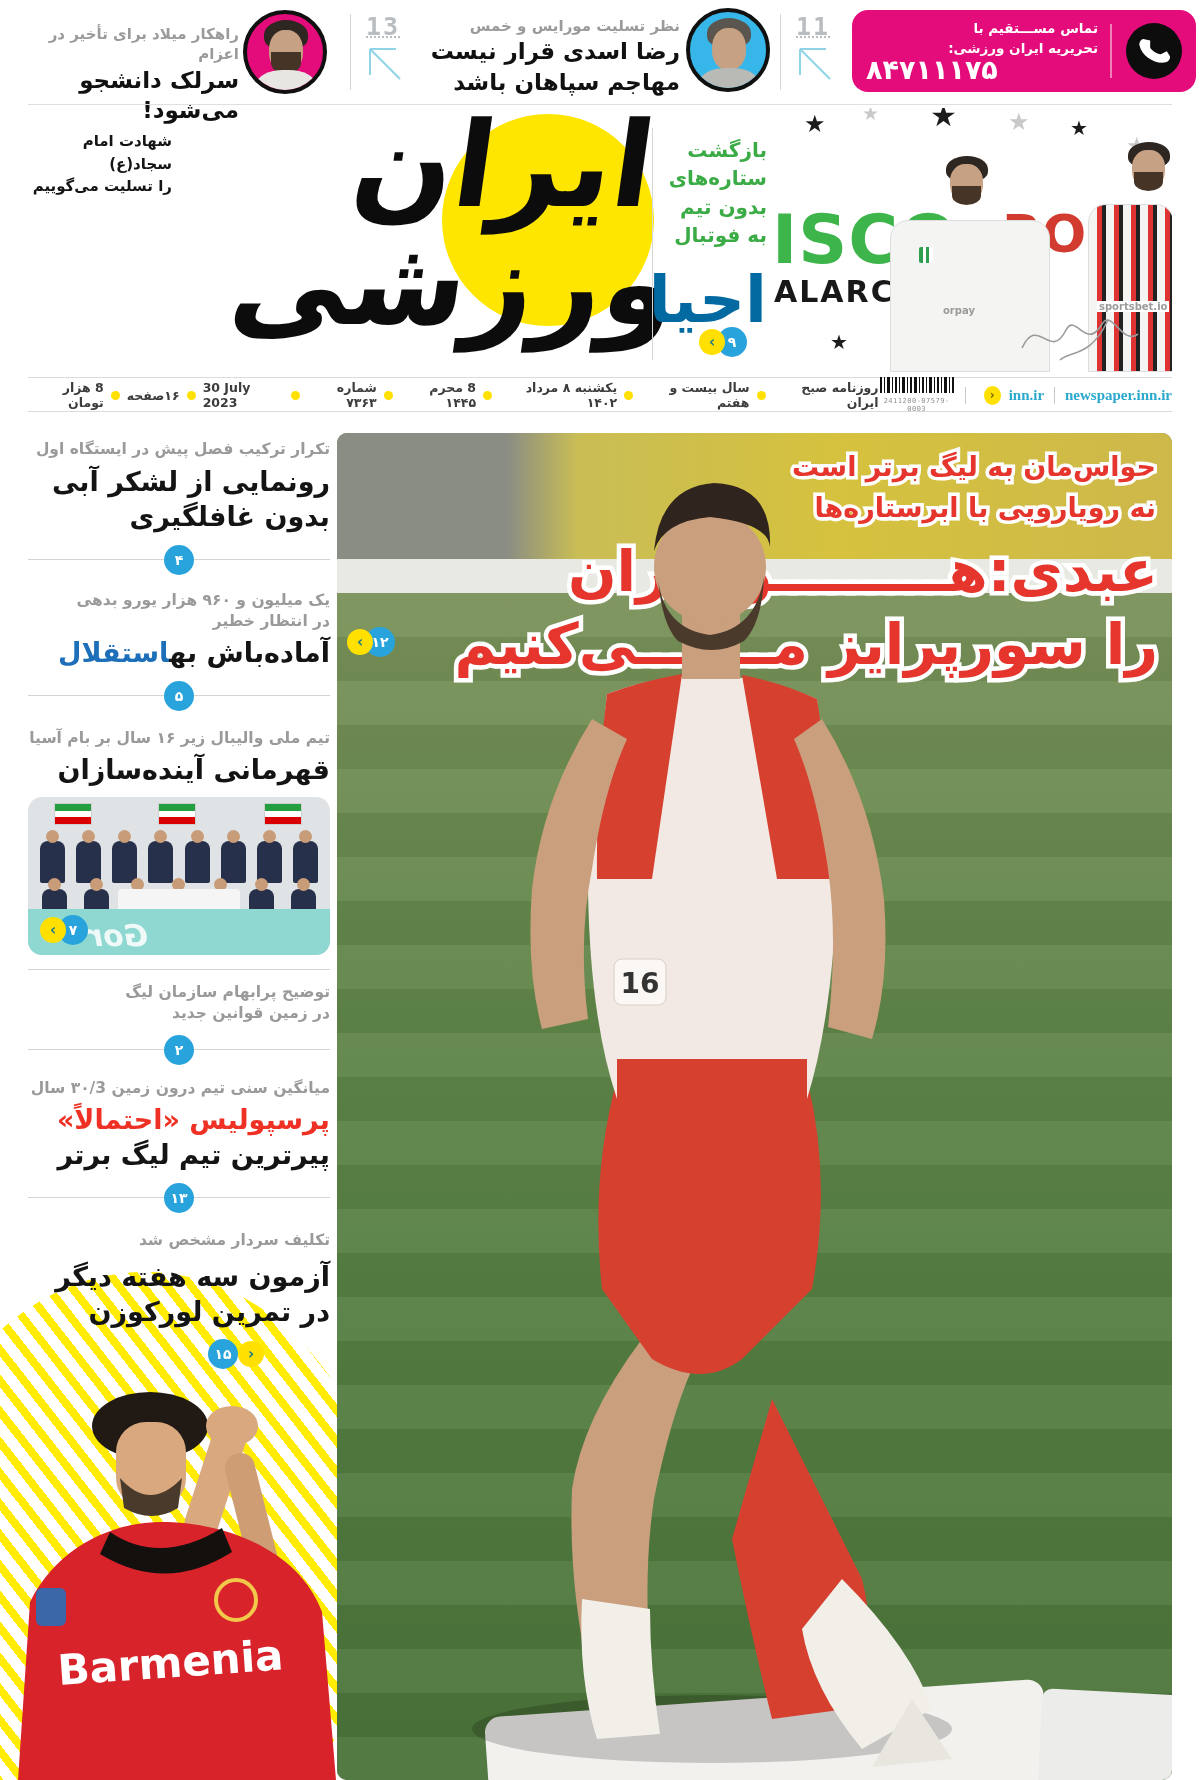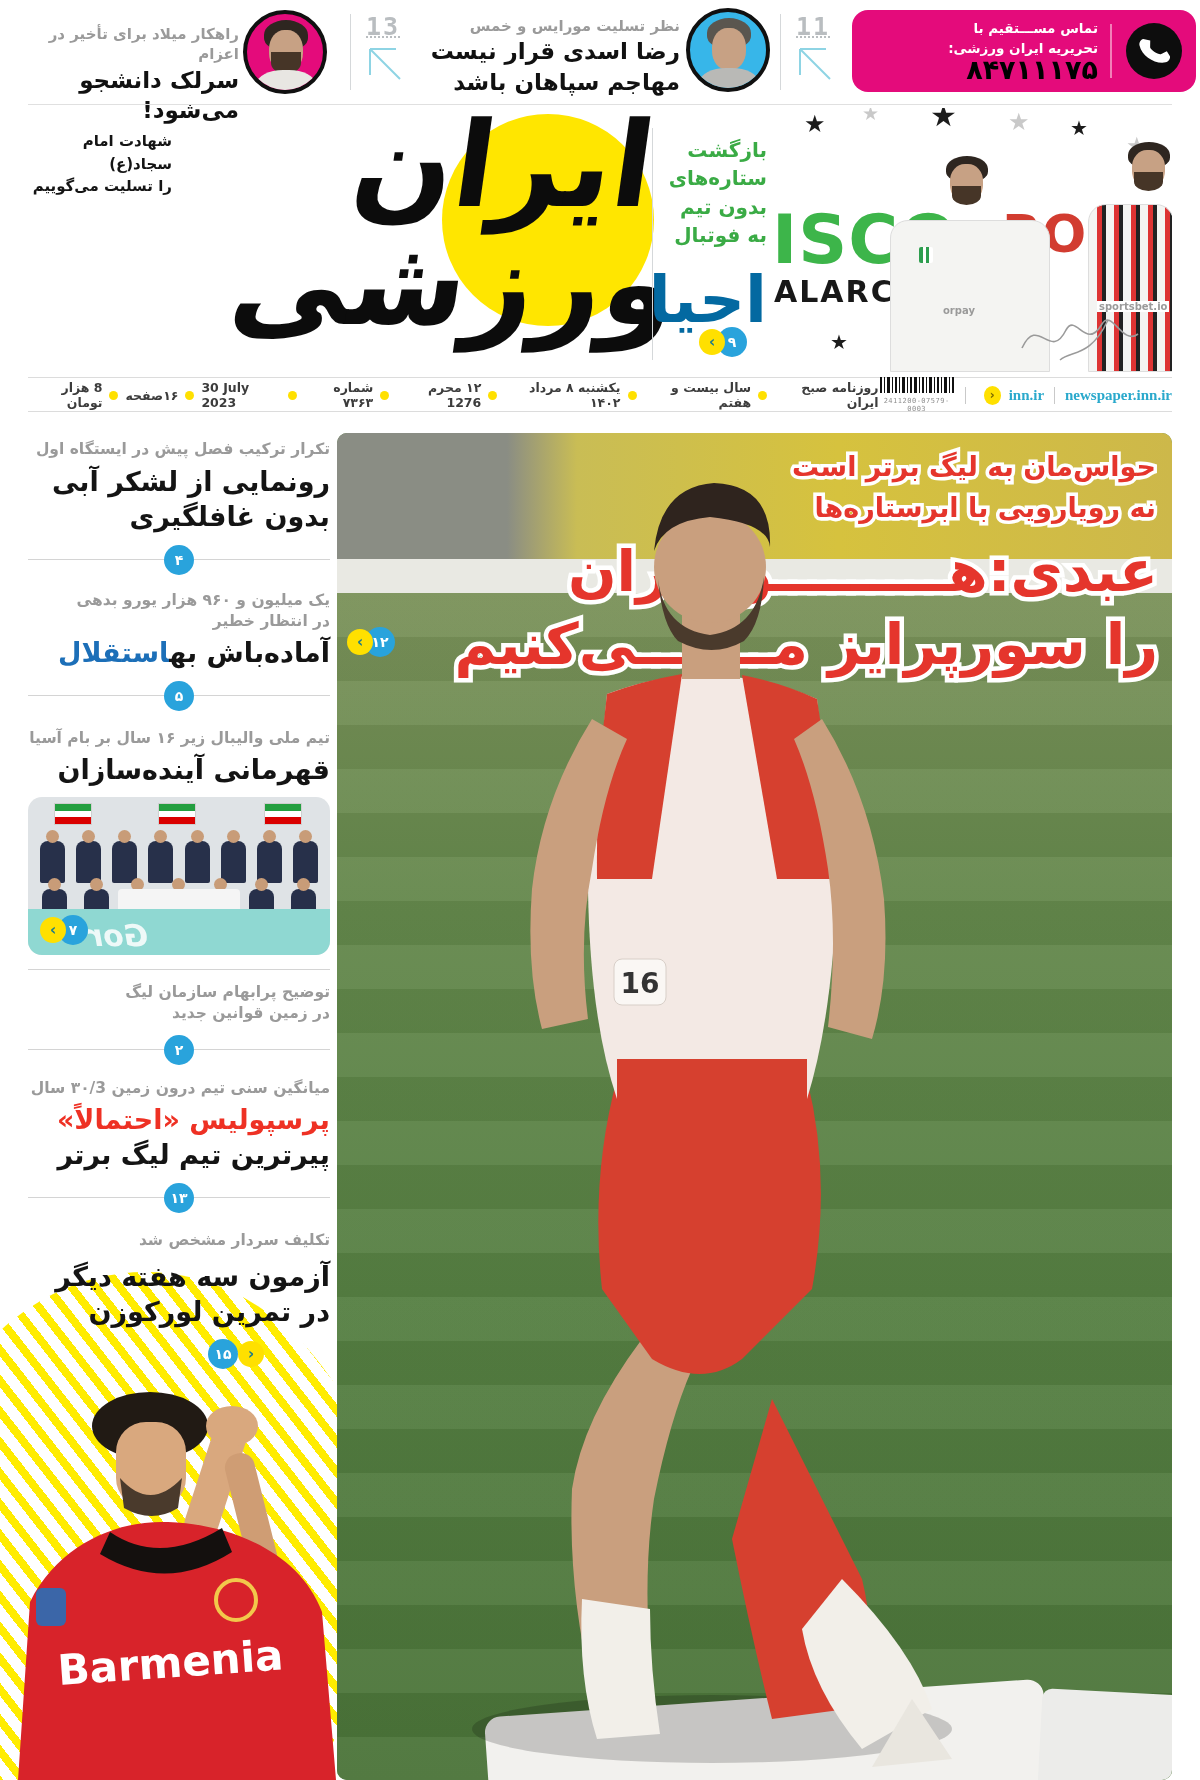--- a/index.html
+++ b/index.html
@@ -27,21 +27,21 @@
   .marker-digits { color:#b9bdc0; font-size:25px; font-weight:bold; letter-spacing:2px; font-family:"DejaVu Sans Mono",monospace; text-decoration:underline dotted #b9bdc0 2px; }
   .vline { position:absolute; width:1px; background:#d5d8da; }
 
   .contact-box {
     position:absolute; left:852px; top:10px; width:344px; height:82px;
     background:#e40b7b; border-radius:16px;
   }
   .contact-icon { position:absolute; right:14px; top:13px; width:56px; height:56px; border-radius:50%; background:#0d0d0d; }
   .contact-div { position:absolute; right:84px; top:14px; width:2px; height:54px; background:#f27fb8; }
   .contact-lines { position:absolute; right:98px; top:9px; left:14px; text-align:right; direction:rtl; color:#fff; font-size:13.5px; font-weight:bold; line-height:1.45; }
-  .contact-phone { position:absolute; right:98px; left:14px; bottom:7px; text-align:right; color:#000000; font-size:27px; font-weight:bold; letter-spacing:1px; }
+  .contact-phone { position:absolute; right:98px; left:14px; bottom:7px; text-align:left; color:#ffffff; font-size:27px; font-weight:bold; letter-spacing:1px; }
 
   
   .top-rule { position:absolute; left:28px; right:28px; top:104px; border-top:1px solid #e0e0e0; }
   .condolence { position:absolute; left:32px; top:130px; width:140px; font-size:15px; font-weight:bold; line-height:1.5; text-align:right; direction:rtl; }
   .logo-circle { position:absolute; left:442px; top:114px; width:212px; height:212px; border-radius:50%; background:#ffe600; }
   .logo { position:absolute; left:60px; top:108px; width:585px; direction:rtl; transform:skewX(-8deg); }
   .logo-l1 { font-size:118px; font-weight:bold; line-height:0.98; color:#0c0c0c; text-align:right; padding-left:120px; }
   .logo-l2 { font-size:118px; font-weight:bold; line-height:1.0; color:#0c0c0c; text-align:right; padding-left:55px; margin-right:-40px; }
 
   .promo-div { position:absolute; left:652px; top:128px; height:232px; width:1px; background:#d5d8da; }
@@ -257,21 +257,21 @@
 
   <div class="dl-rule-top"></div>
   <div class="dateline">
     <div class="dl-items">
       <span>روزنامه صبح ایران</span>
         <span class="dl-dot"></span>
       <span>سال بیست و هفتم</span>
         <span class="dl-dot"></span>
       <span>یکشنبه ۸ مرداد ۱۴۰۲</span>
         <span class="dl-dot"></span>
-      <span>۱۲ محرم 1276</span>
+      <span>8 محرم ۱۴۴۵</span>
         <span class="dl-dot"></span>
       <span>شماره ۷۳۶۳</span>
         <span class="dl-dot"></span>
       <span dir="ltr">30 July 2023</span>
         <span class="dl-dot"></span>
       <span>۱۶صفحه</span>
         <span class="dl-dot"></span>
       <span>8 هزار تومان</span>
     </div>
     <div class="dl-right">

